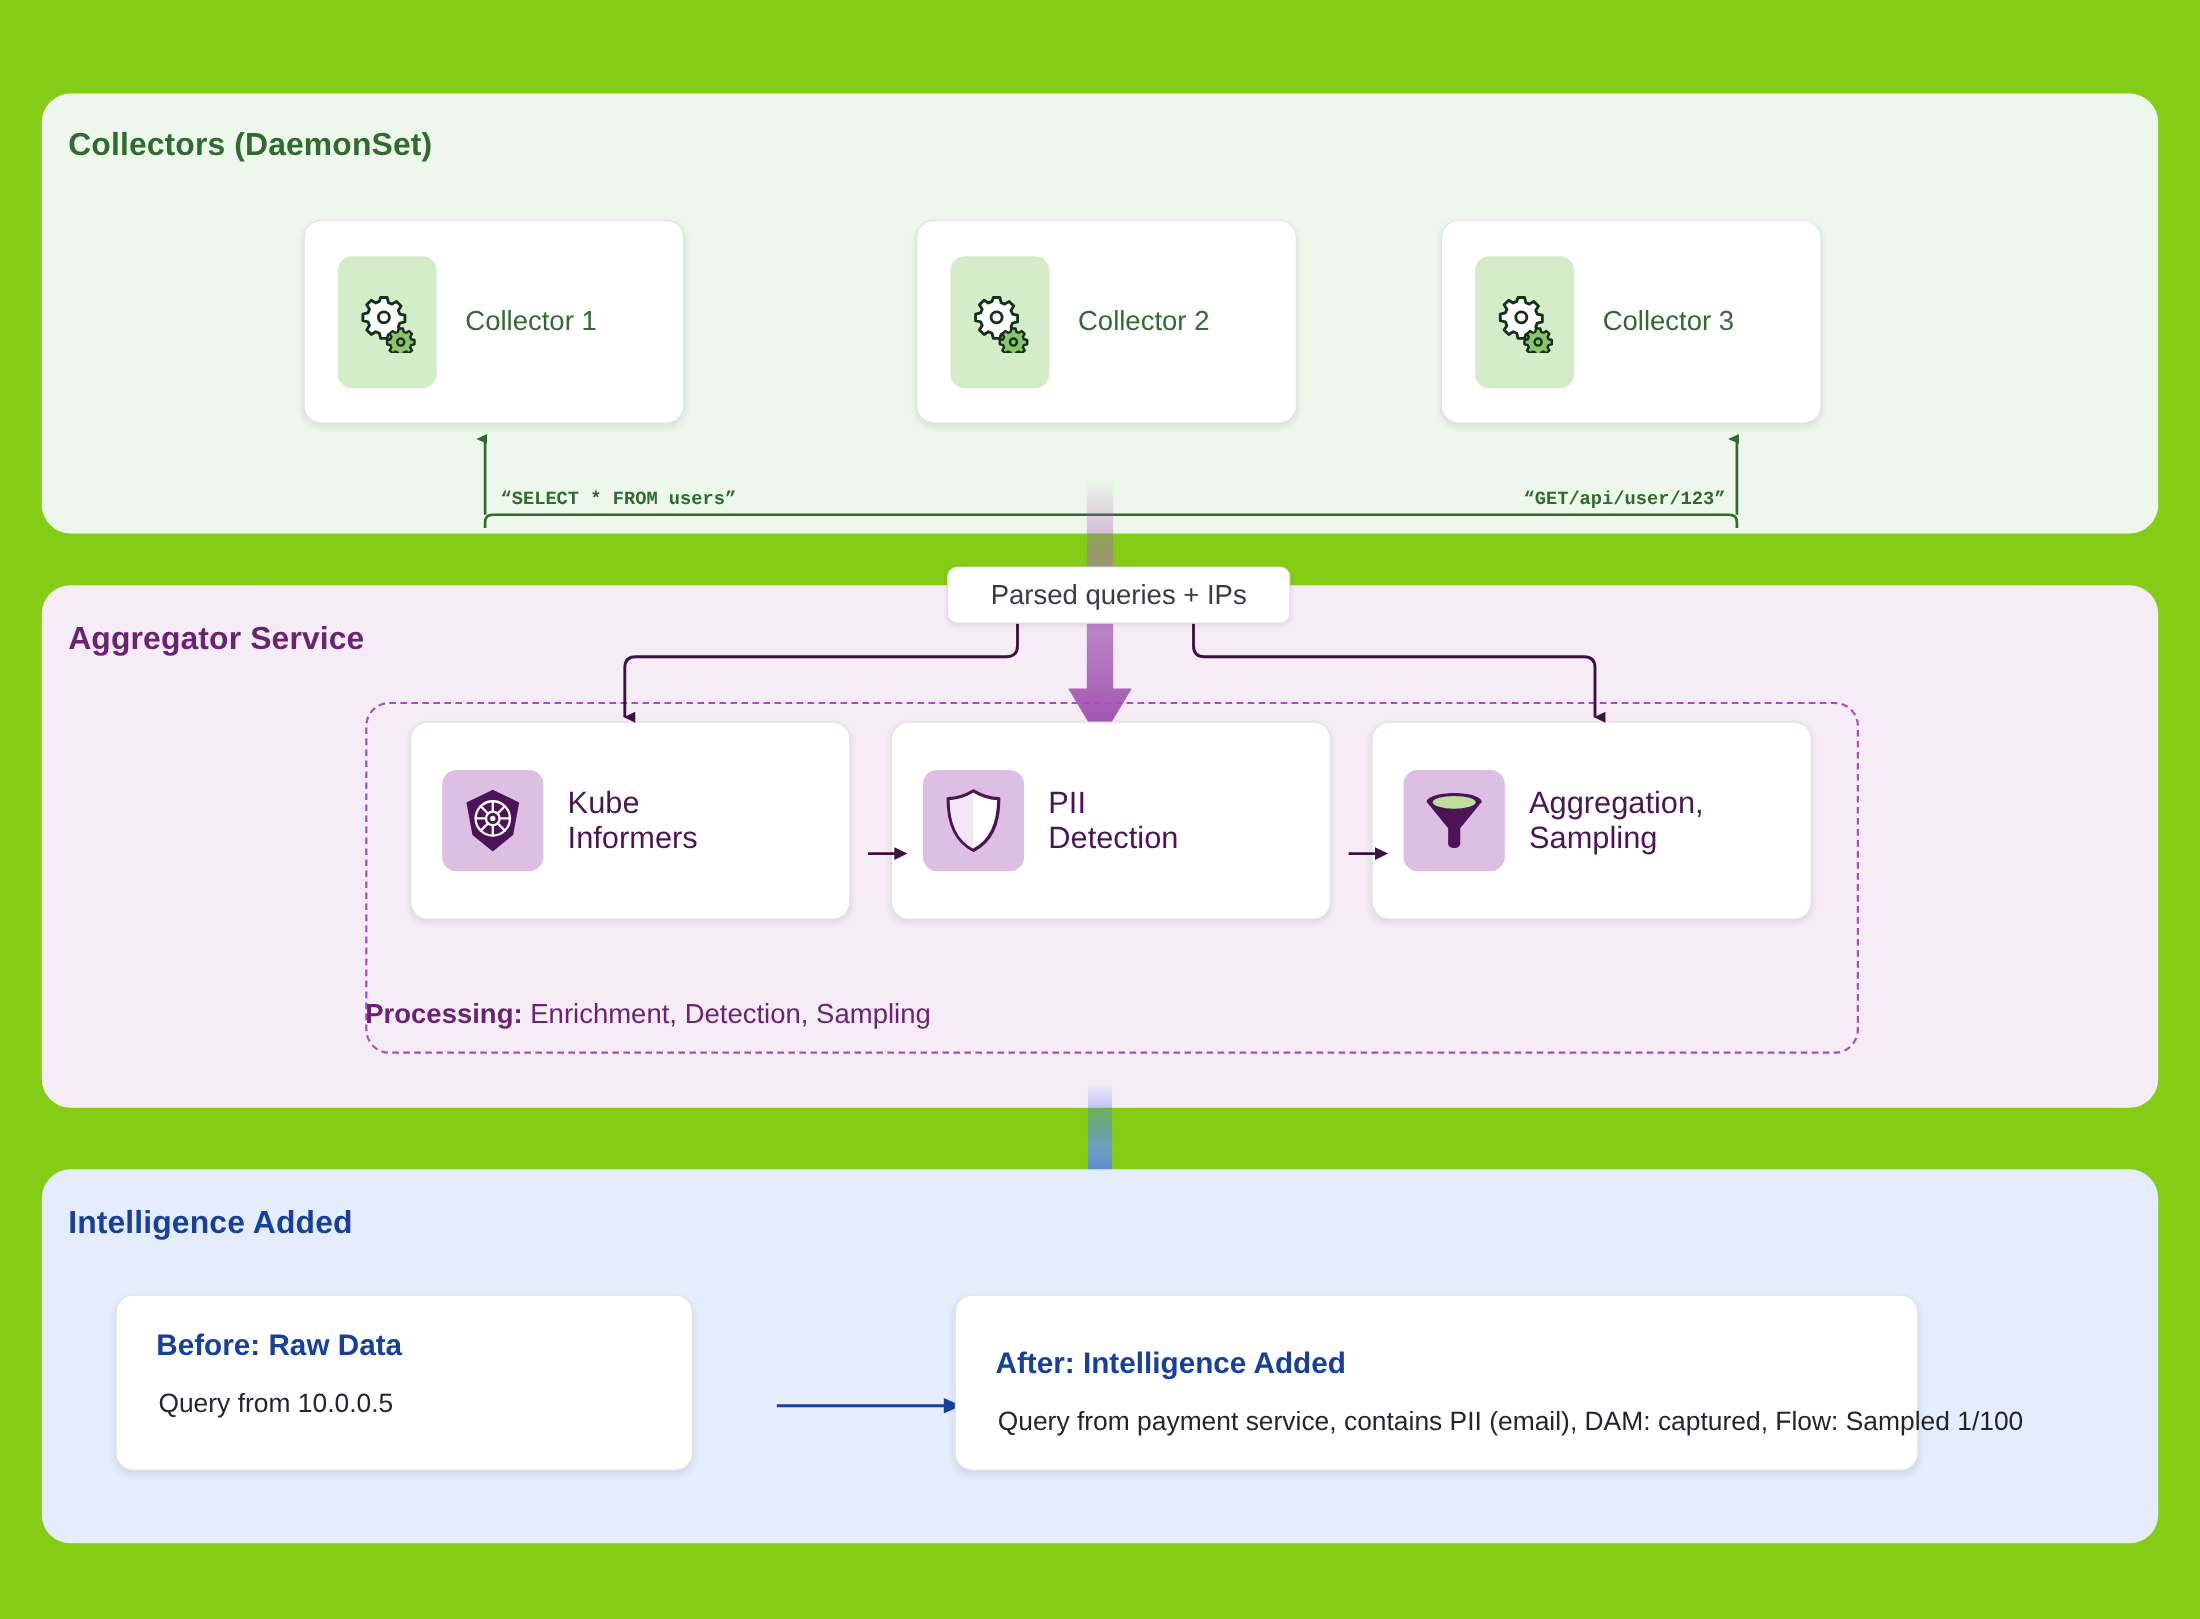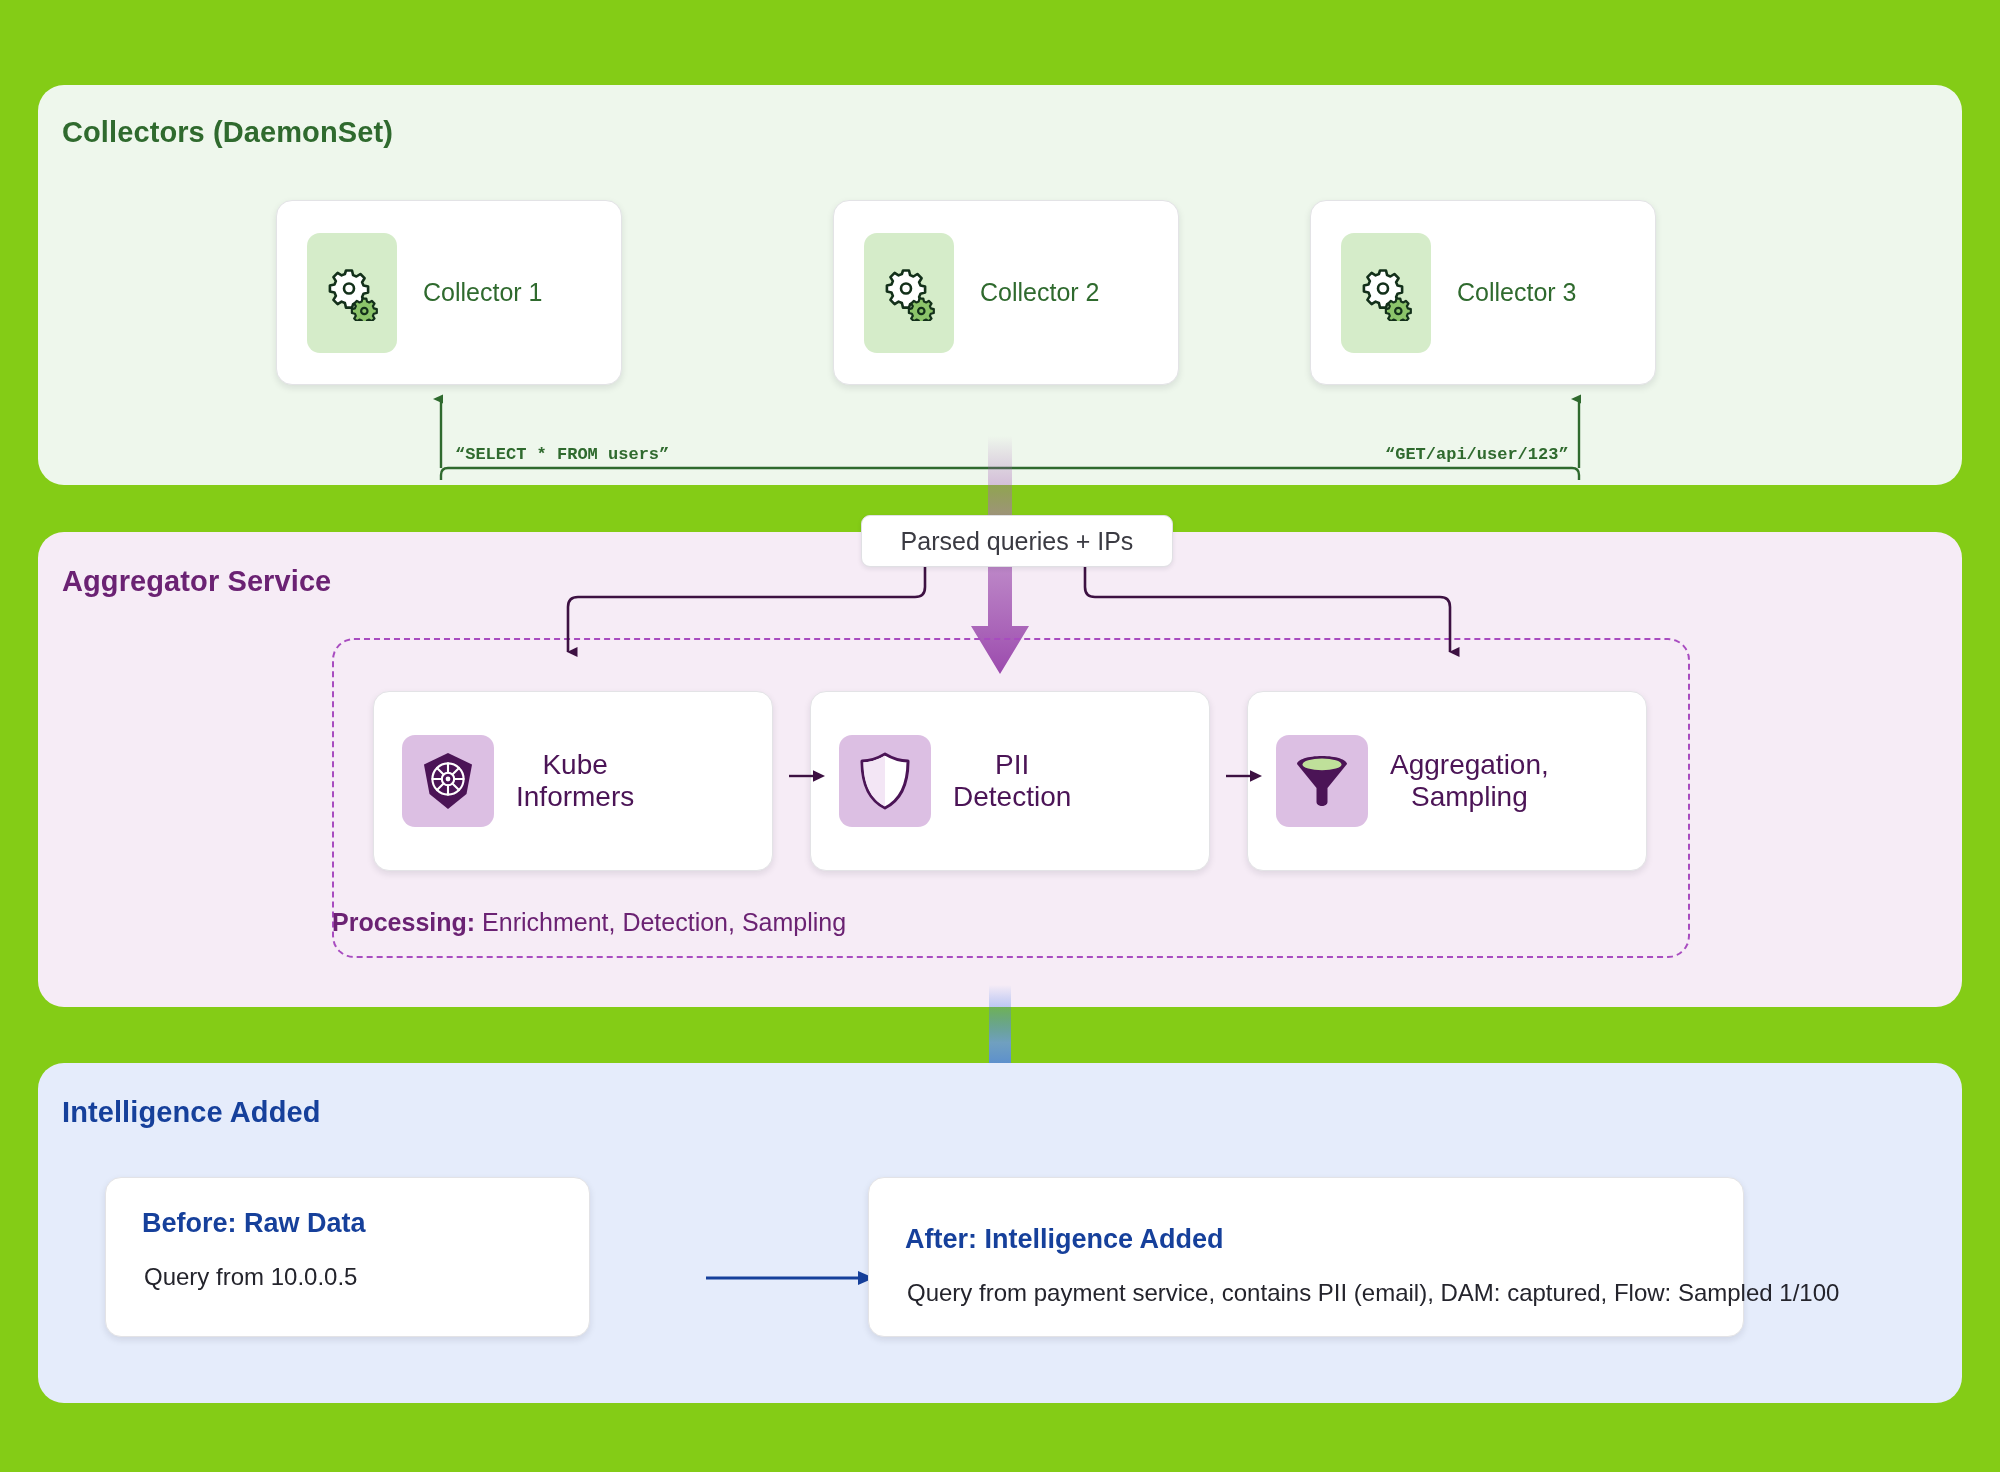--- a/index.html
+++ b/index.html
@@ -132,26 +132,25 @@
     width:1358px;
     font-size:25px;
     color:#6b2273;
     white-space:nowrap;
   }
   #processing-caption b{font-weight:700;}
 
   
   .stage{
     width:400px; height:180px;
-    top:691px;
+    top:656px;
     display:flex;
     align-items:center;
     padding-left:28px;
     box-sizing:border-box;
-    text-align:center;
   }
   #stage-0{left:373px;}
   #stage-1{left:810px;}
   #stage-2{left:1247px;}
   .stage-icon{
     width:92px;height:92px;
     border-radius:13px;
     background:#dcbfe3;
     display:flex;align-items:center;justify-content:center;
     flex:0 0 auto;
@@ -167,21 +166,21 @@
     position:absolute;
     top:765px;
     width:40px;height:22px;
   }
   #stage-arrow-0{left:787px;}
   #stage-arrow-1{left:1224px;}
 
   
   #card-before{
     left:105px; top:1177px;
-    width:485px; height:160px;
+    width:525px; height:160px;
     padding:30px 36px;
   }
   #card-after{
     left:868px; top:1177px;
     width:876px; height:160px;
     padding:46px 36px;
   }
   .compare-title{
     font-size:27px;
     font-weight:700;

